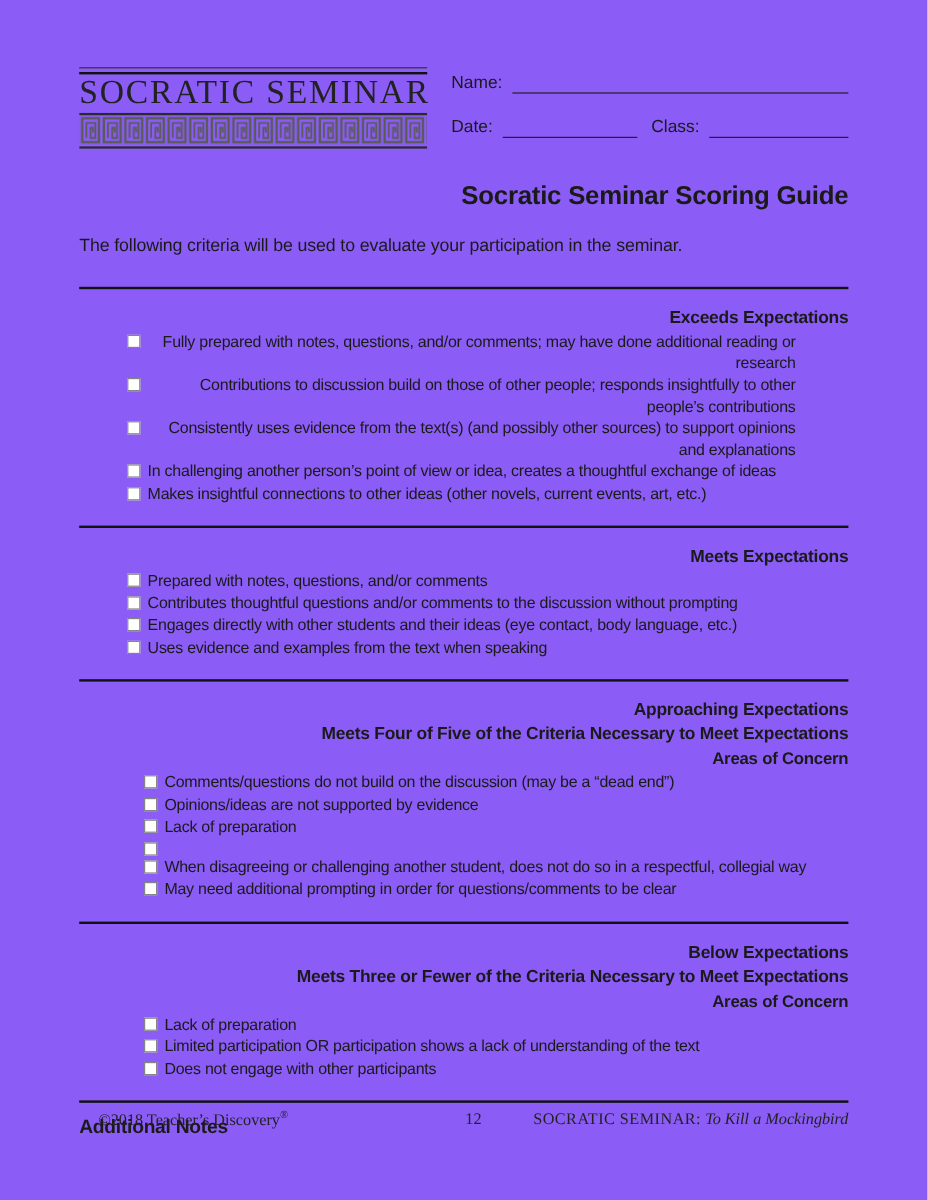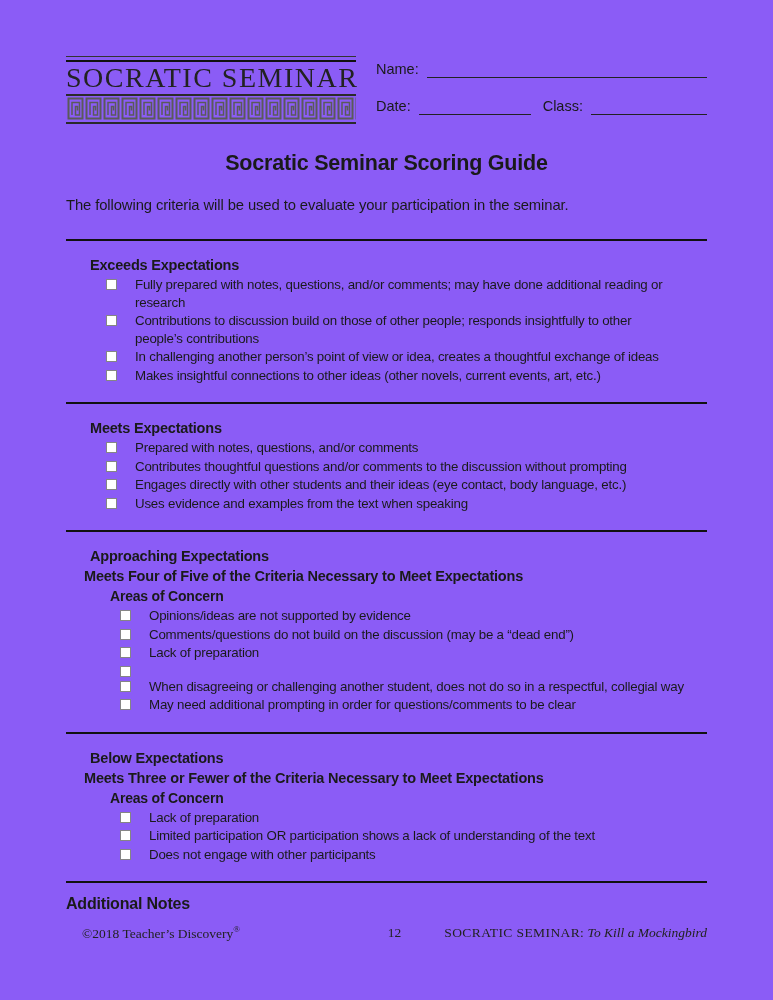--- a/index.html
+++ b/index.html
@@ -29,46 +29,46 @@
   .fld-row{display:flex;align-items:center;margin-top:0;}
   .fld-row + .fld-row{margin-top:20px;}
   .fld-label{white-space:nowrap;padding-bottom:1px;}
   .fld-line{border-bottom:1.4px solid #222;height:16px;display:inline-block;}
   .line-name{flex:1;margin-left:8px;}
   .line-date{width:112px;margin-left:8px;}
   .line-class{flex:1;margin-left:8px;}
   .lbl-class{margin-left:12px;}
   
   .doc-title{
-    text-align:center;font-size:21.5px;font-weight:bold;
+    text-align:right;font-size:21.5px;font-weight:bold;
     letter-spacing:-0.2px;margin-top:27px;line-height:25px;
   }
   .intro{
     margin-top:21px;font-size:14.8px;line-height:17px;
     letter-spacing:-0.1px;
     padding-bottom:25px;border-bottom:2px solid #111;
   }
   
   .rule{border-top:2px solid #111;margin-top:18px;}
-  section{padding-top:15px;}
+  section{padding-top:15px;text-align:right;}
   .sec-heading{
     font-size:14.5px;font-weight:bold;letter-spacing:-0.2px;
     margin:0 0 2px 24px;line-height:18px;
   }
   .sec-subheading{
     font-size:14.5px;font-weight:bold;letter-spacing:-0.2px;
     margin:0 0 2px 18px;line-height:18px;
   }
   .areas-label{
     font-size:14px;font-weight:bold;letter-spacing:-0.2px;
     margin:0 0 2px 44px;line-height:18px;
   }
   .items{margin-left:40px;}
   section.deep .items{margin-left:54px;}
-  .check-item{display:flex;align-items:flex-start;margin-bottom:1px;gap:12px;}
+  .check-item{display:flex;align-items:flex-start;margin-bottom:1px;}
   .checkbox{
     flex:0 0 11px;width:11px;height:11px;
     border:1.4px solid #858585;background:#fff;
     margin:3px 6px 0 0;box-sizing:border-box;
   }
   .item-text{
     font-size:13.3px;line-height:17.5px;letter-spacing:-0.2px;
   }
   section[data-idx="0"] .item-text,
   section[data-idx="1"] .item-text{max-width:540px;}
@@ -135,20 +135,24 @@
           <div class="check-item">
             <span class="checkbox"></span>
             <span class="item-text">Fully prepared with notes, questions, and/or comments; may have done additional reading or research</span>
           </div>
           <div class="check-item">
             <span class="checkbox"></span>
             <span class="item-text">Contributions to discussion build on those of other people; responds insightfully to other people’s contributions</span>
           </div>
           <div class="check-item">
             <span class="checkbox"></span>
+            <span class="item-text">Consistently uses evidence from the text(s) (and possibly other sources) to support opinions and explanations</span>
+          </div>
+          <div class="check-item">
+            <span class="checkbox"></span>
             <span class="item-text">In challenging another person’s point of view or idea, creates a thoughtful exchange of ideas</span>
           </div>
           <div class="check-item">
             <span class="checkbox"></span>
             <span class="item-text">Makes insightful connections to other ideas (other novels, current events, art, etc.)</span>
           </div>
         </div>
       </section>
       <div class="rule"></div>
       <section data-idx="1">
@@ -173,25 +177,25 @@
         </div>
       </section>
       <div class="rule"></div>
       <section data-idx="2" class="deep">
         <div class="sec-heading">Approaching Expectations</div>
         <div class="sec-subheading">Meets Four of Five of the Criteria Necessary to Meet Expectations</div>
         <div class="areas-label">Areas of Concern</div>
         <div class="items">
           <div class="check-item">
             <span class="checkbox"></span>
+            <span class="item-text">Comments/questions do not build on the discussion (may be a “dead end”)</span>
+          </div>
+          <div class="check-item">
+            <span class="checkbox"></span>
             <span class="item-text">Opinions/ideas are not supported by evidence</span>
-          </div>
-          <div class="check-item">
-            <span class="checkbox"></span>
-            <span class="item-text">Comments/questions do not build on the discussion (may be a “dead end”)</span>
           </div>
           <div class="check-item">
             <span class="checkbox"></span>
             <span class="item-text">Lack of preparation</span>
           </div>
           <div class="check-item">
             <span class="checkbox"></span>
           </div>
           <div class="check-item">
             <span class="checkbox"></span>

